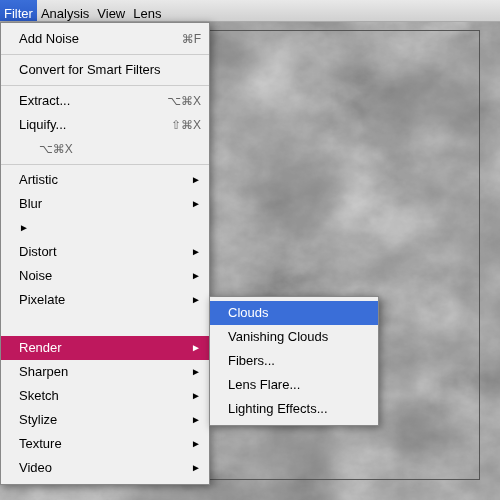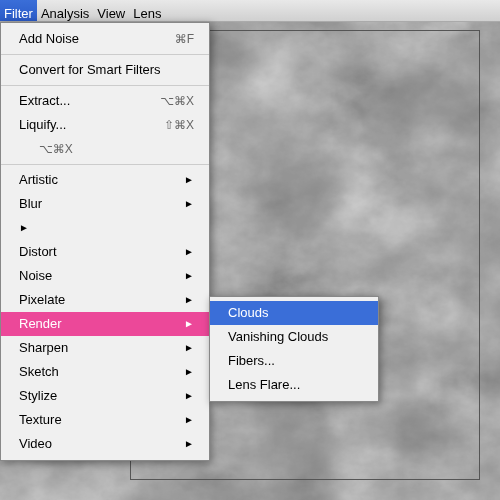--- a/index.html
+++ b/index.html
@@ -49,30 +49,31 @@
       border: 1px solid #888;
       box-shadow: 2px 2px 8px rgba(0,0,0,0.4);
       z-index: 200;
       padding: 4px 0;
     }
 
     .menu-item {
       display: flex;
       align-items: center;
       justify-content: space-between;
-      padding: 2px 15px 2px 18px;
+      padding: 2px 8px 2px 18px;
       color: #000;
       cursor: pointer;
       white-space: nowrap;
       font-size: 13px;
       line-height: 20px;
     }
     .menu-item.active {
-      background: #ec4899;
+      background: #be185d;
       color: #fff;
+      margin-top: 24px;
     }
     .menu-item .shortcut {
       color: #666;
       font-size: 12px;
       margin-left: 20px;
     }
     .menu-item .arrow {
       font-size: 10px;
     }
 
@@ -243,13 +244,16 @@
   </div>
   <div class="submenu-item">
     <span>Vanishing Clouds</span>
   </div>
   <div class="submenu-item">
     <span>Fibers...</span>
   </div>
   <div class="submenu-item">
     <span>Lens Flare...</span>
   </div>
+  <div class="submenu-item">
+    <span>Lighting Effects...</span>
+  </div>
 </div>
 
 </body></html>

